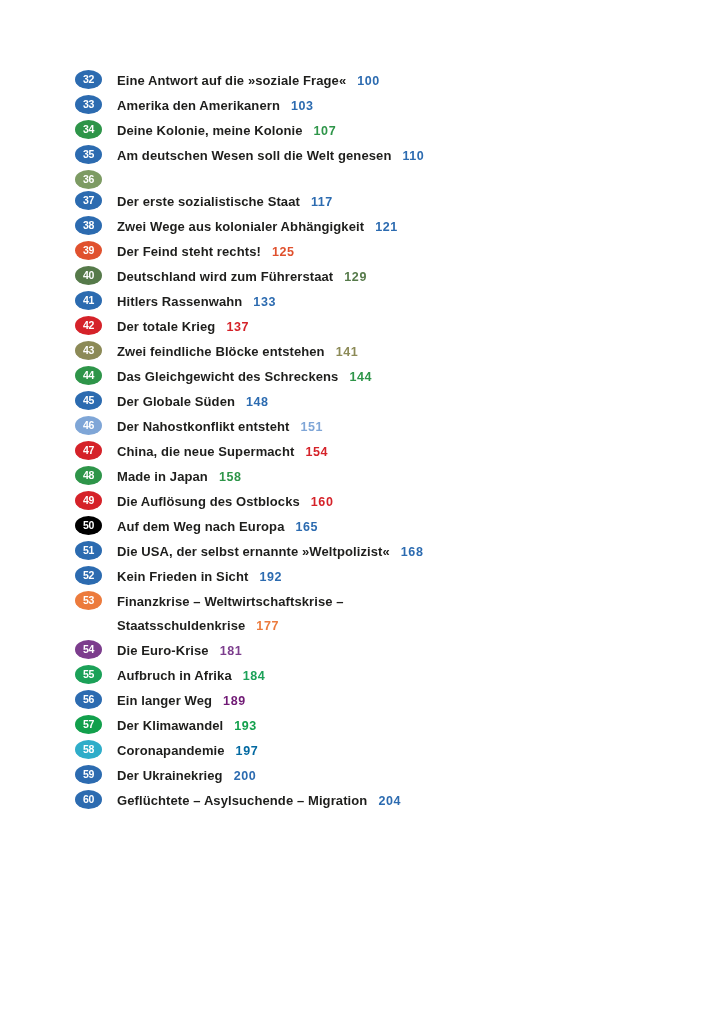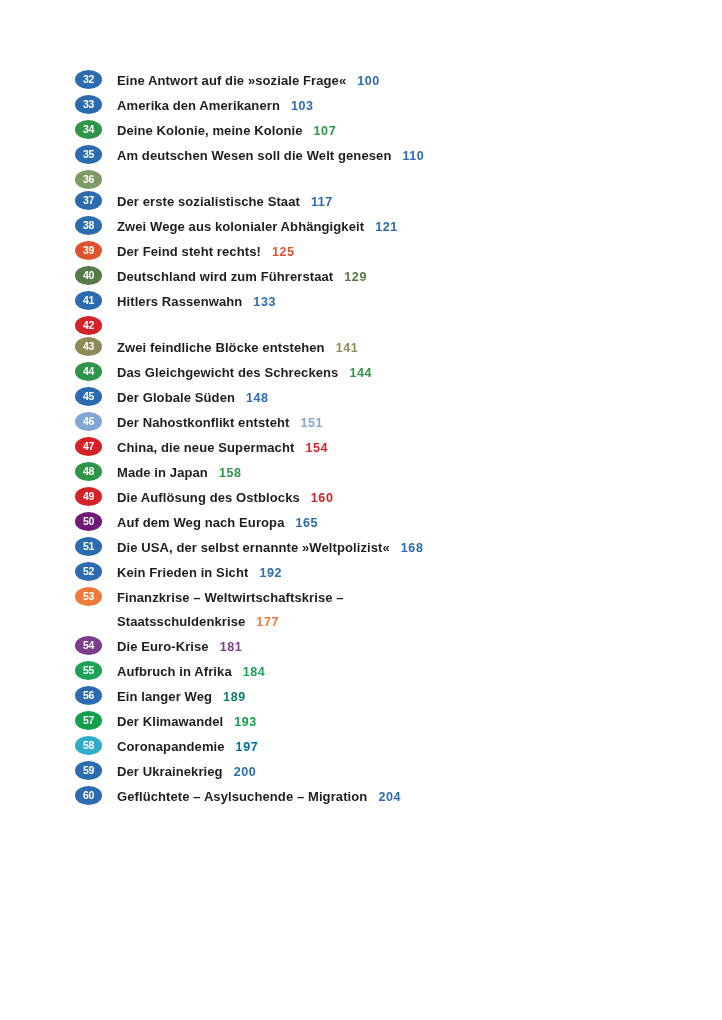--- a/index.html
+++ b/index.html
@@ -90,20 +90,21 @@
     <div class="toc-entry">
       <span class="badge" style="background: rgb(86, 122, 74);">40</span>
       <span class="entry-text"><span class="chapter-title">Deutschland wird zum Führerstaat</span><span class="page-number" style="color: rgb(86, 122, 74);">129</span></span>
     </div>
     <div class="toc-entry">
       <span class="badge" style="background: rgb(44, 107, 176);">41</span>
       <span class="entry-text"><span class="chapter-title">Hitlers Rassenwahn</span><span class="page-number" style="color: rgb(44, 107, 176);">133</span></span>
     </div>
     <div class="toc-entry">
       <span class="badge" style="background: rgb(213, 34, 41);">42</span>
+      <span class="entry-text"><span class="chapter-title">Der totale Krieg</span><span class="page-number" style="color: rgb(213, 34, 41);">137</span></span>
     </div>
     <div class="toc-entry">
       <span class="badge" style="background: rgb(140, 138, 87);">43</span>
       <span class="entry-text"><span class="chapter-title">Zwei feindliche Blöcke entstehen</span><span class="page-number" style="color: rgb(140, 138, 87);">141</span></span>
     </div>
     <div class="toc-entry">
       <span class="badge" style="background: rgb(46, 149, 73);">44</span>
       <span class="entry-text"><span class="chapter-title">Das Gleichgewicht des Schreckens</span><span class="page-number" style="color: rgb(46, 149, 73);">144</span></span>
     </div>
     <div class="toc-entry">
@@ -120,21 +121,21 @@
     </div>
     <div class="toc-entry">
       <span class="badge" style="background: rgb(46, 149, 73);">48</span>
       <span class="entry-text"><span class="chapter-title">Made in Japan</span><span class="page-number" style="color: rgb(46, 149, 73);">158</span></span>
     </div>
     <div class="toc-entry">
       <span class="badge" style="background: rgb(213, 34, 41);">49</span>
       <span class="entry-text"><span class="chapter-title">Die Auflösung des Ostblocks</span><span class="page-number" style="color: rgb(213, 34, 41);">160</span></span>
     </div>
     <div class="toc-entry">
-      <span class="badge" style="background: #701a75;">50</span>
+      <span class="badge" style="background: #000000;">50</span>
       <span class="entry-text"><span class="chapter-title">Auf dem Weg nach Europa</span><span class="page-number" style="color: rgb(44, 107, 176);">165</span></span>
     </div>
     <div class="toc-entry">
       <span class="badge" style="background: rgb(44, 107, 176);">51</span>
       <span class="entry-text"><span class="chapter-title">Die USA, der selbst ernannte »Weltpolizist«</span><span class="page-number" style="color: rgb(44, 107, 176);">168</span></span>
     </div>
     <div class="toc-entry">
       <span class="badge" style="background: rgb(44, 107, 176);">52</span>
       <span class="entry-text"><span class="chapter-title">Kein Frieden in Sicht</span><span class="page-number" style="color: rgb(44, 107, 176);">192</span></span>
     </div>
@@ -145,21 +146,21 @@
     <div class="toc-entry">
       <span class="badge" style="background: rgb(124, 61, 141);">54</span>
       <span class="entry-text"><span class="chapter-title">Die Euro-Krise</span><span class="page-number" style="color: rgb(124, 61, 141);">181</span></span>
     </div>
     <div class="toc-entry">
       <span class="badge" style="background: rgb(27, 161, 88);">55</span>
       <span class="entry-text"><span class="chapter-title">Aufbruch in Afrika</span><span class="page-number" style="color: rgb(27, 161, 88);">184</span></span>
     </div>
     <div class="toc-entry">
       <span class="badge" style="background: rgb(44, 107, 176);">56</span>
-      <span class="entry-text"><span class="chapter-title">Ein langer Weg</span><span class="page-number" style="color: #0f766e;">189</span></span>
+      <span class="entry-text"><span class="chapter-title">Ein langer Weg</span><span class="page-number" style="color: #701a75;">189</span></span>
     </div>
     <div class="toc-entry">
       <span class="badge" style="background: rgb(18, 160, 76);">57</span>
       <span class="entry-text"><span class="chapter-title">Der Klimawandel</span><span class="page-number" style="color: rgb(18, 160, 76);">193</span></span>
     </div>
     <div class="toc-entry">
       <span class="badge" style="background: rgb(47, 173, 201);">58</span>
       <span class="entry-text"><span class="chapter-title">Coronapandemie</span><span class="page-number" style="color: #0369a1;">197</span></span>
     </div>
     <div class="toc-entry">

